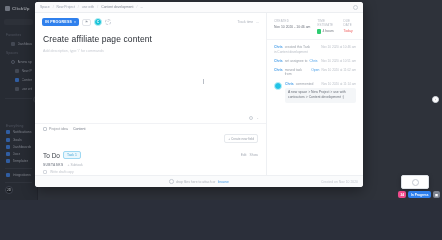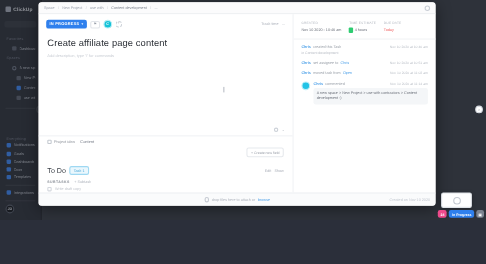--- a/index.html
+++ b/index.html
@@ -48,21 +48,21 @@
   .collapse-handle {
     position: absolute; left: 33px; top: 96px; width: 7px; height: 7px;
     border-radius: 50%; background: #3f434d; border: .7px solid #51565f;
     display: flex; align-items: center; justify-content: center;
     font-size: 4px; color: #b6bac2; line-height: 1;
   }
 
   
   .overlay { position: absolute; inset: 0; background: rgba(20,22,28,.32); }
   .modal {
-    position: absolute; left: 35px; top: 2px; width: 361px; height: 185px;
+    position: absolute; left: 35px; top: 2px; width: 328px; height: 185px;
     background: #ffffff; border-radius: 3px;
     box-shadow: 0 3px 14px rgba(0,0,0,.42);
     display: flex; flex-direction: column; overflow: hidden;
   }
 
   
   .modal-top {
     height: 11px; background: #fbfbfc; border-bottom: 1px solid #eceef1;
     display: flex; align-items: center; padding: 0 5px; gap: 3px;
   }

